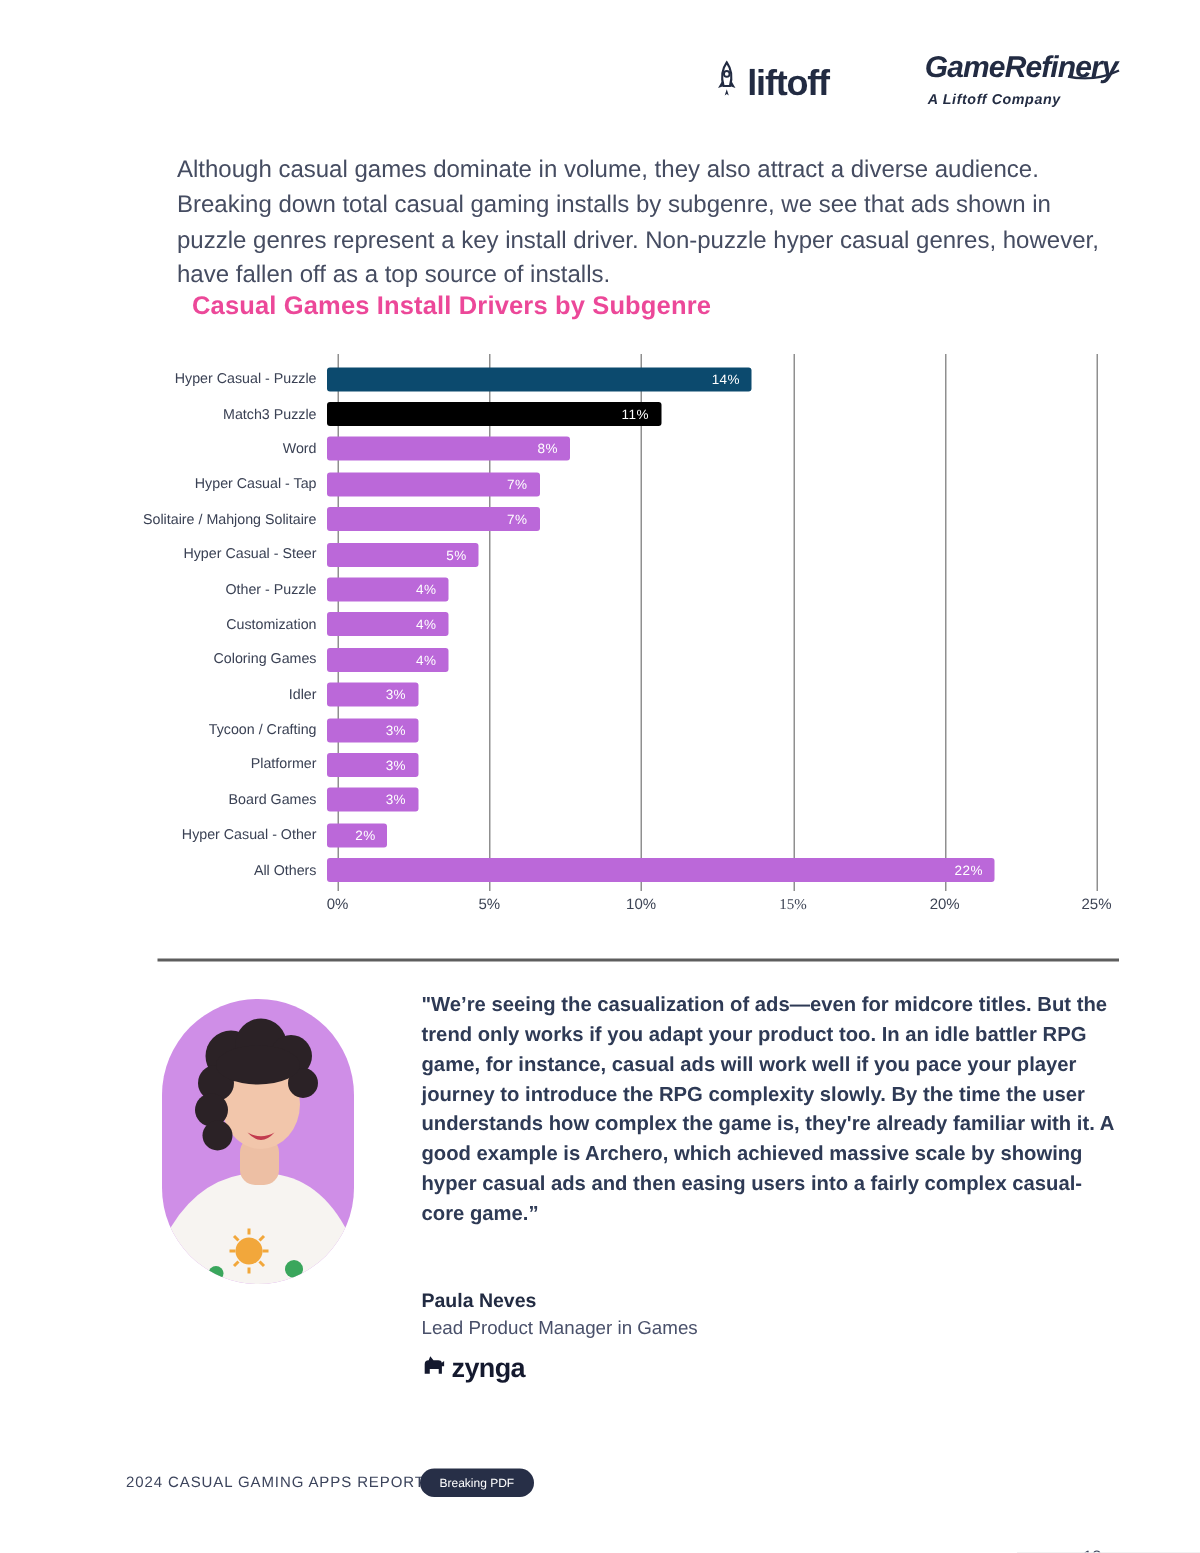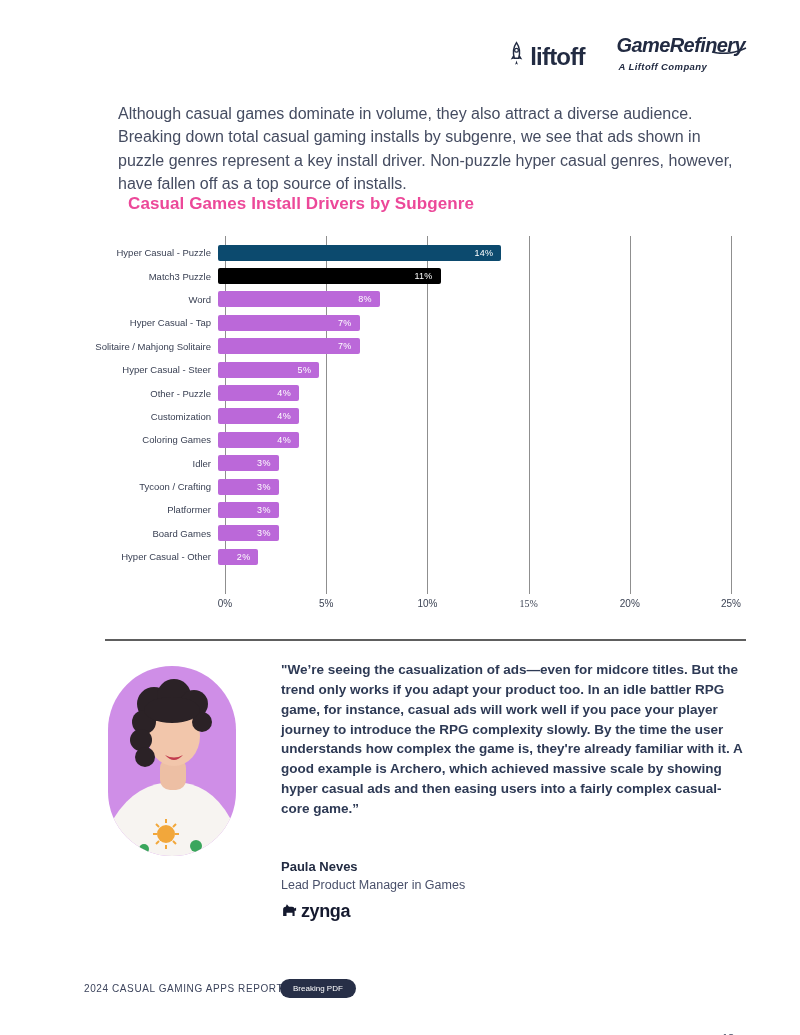--- a/index.html
+++ b/index.html
@@ -7,21 +7,21 @@
   body { font-family:"Liberation Sans", sans-serif; }
   .page {
     position:relative; width:800px; height:1035px; margin:0 auto;
     background:#ffffff; overflow:hidden;
   }
 
   
   .logos { position:absolute; top:34px; right:55px; display:flex; align-items:flex-end; gap:32px; }
   .liftoff { display:flex; align-items:center; gap:5px; padding-top:3px; }
   .liftoff-text { font-size:24px; font-weight:700; color:#222b42; letter-spacing:-0.8px; }
-  .gr { display:flex; flex-direction:column; }
+  .gr { display:flex; flex-direction:column;margin-left:32px; }
   .gr-text { position:relative; font-size:20px; font-weight:800; color:#222b42; letter-spacing:-0.6px; font-style:italic; }
   .gr-swoosh { position:absolute; right:-2px; bottom:-2px; }
   .gr-tag { font-size:9.5px; font-style:italic; font-weight:600; color:#222b42; letter-spacing:0.4px; margin-top:4px; margin-left:2px; }
 
   
   .intro { position:absolute; left:118px; top:102px; width:632px; font-size:16px; line-height:1.46; color:#454c61; }
 
   
   .chart-title { position:absolute; left:128px; top:194px; font-size:17px; font-weight:700; color:#ec4899; letter-spacing:0.1px; }
   .chart { position:absolute; left:90px; top:236px; width:650px; height:380px; }
@@ -200,20 +200,28 @@
             <div class="cbar" style="width: 12%; background: rgb(187, 104, 217);">
               <span class="cval">3%</span>
             </div>
           </div>
         </div>
         <div class="crow">
           <div class="clabel">Hyper Casual - Other</div>
           <div class="ctrack">
             <div class="cbar" style="width: 8%; background: rgb(187, 104, 217);">
               <span class="cval">2%</span>
+            </div>
+          </div>
+        </div>
+        <div class="crow">
+          <div class="clabel">All Others</div>
+          <div class="ctrack">
+            <div class="cbar" style="width: 88%; background: rgb(187, 104, 217);">
+              <span class="cval">22%</span>
             </div>
           </div>
         </div>
       </div>
     <div class="x-axis" id="x-axis">
         <span class="xtick" style="left: 0%;">0%</span>
         <span class="xtick" style="left: 20%;">5%</span>
         <span class="xtick" style="left: 40%;">10%</span>
         <span class="xtick" style="left: 60%; font-family: Liberation Serif, serif;">15%</span>
         <span class="xtick" style="left: 80%;">20%</span>

